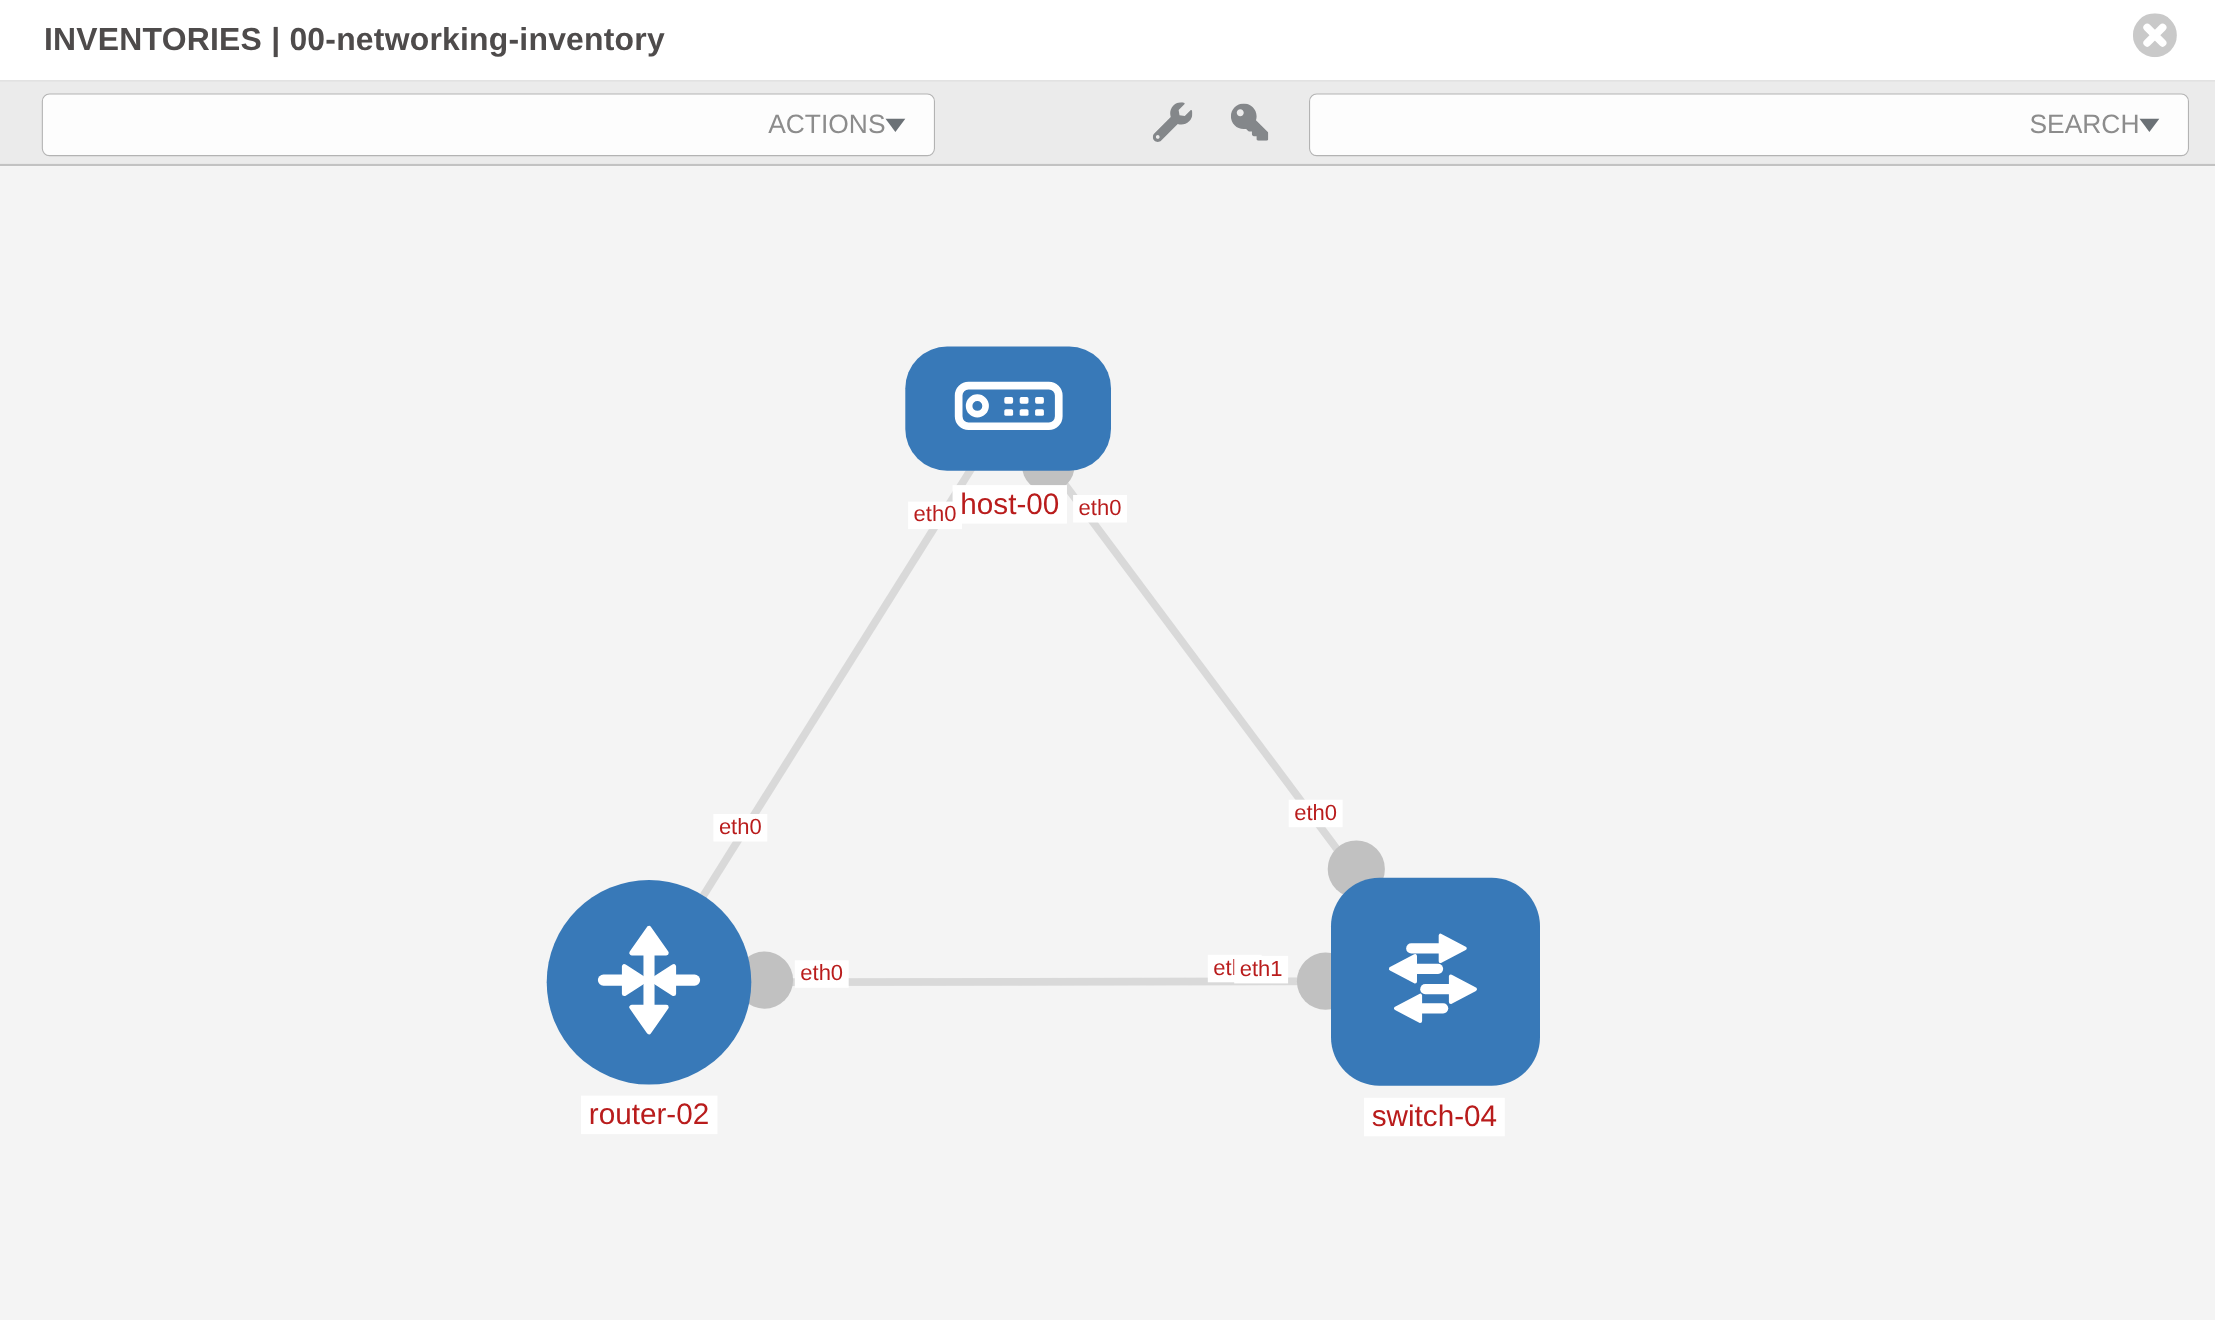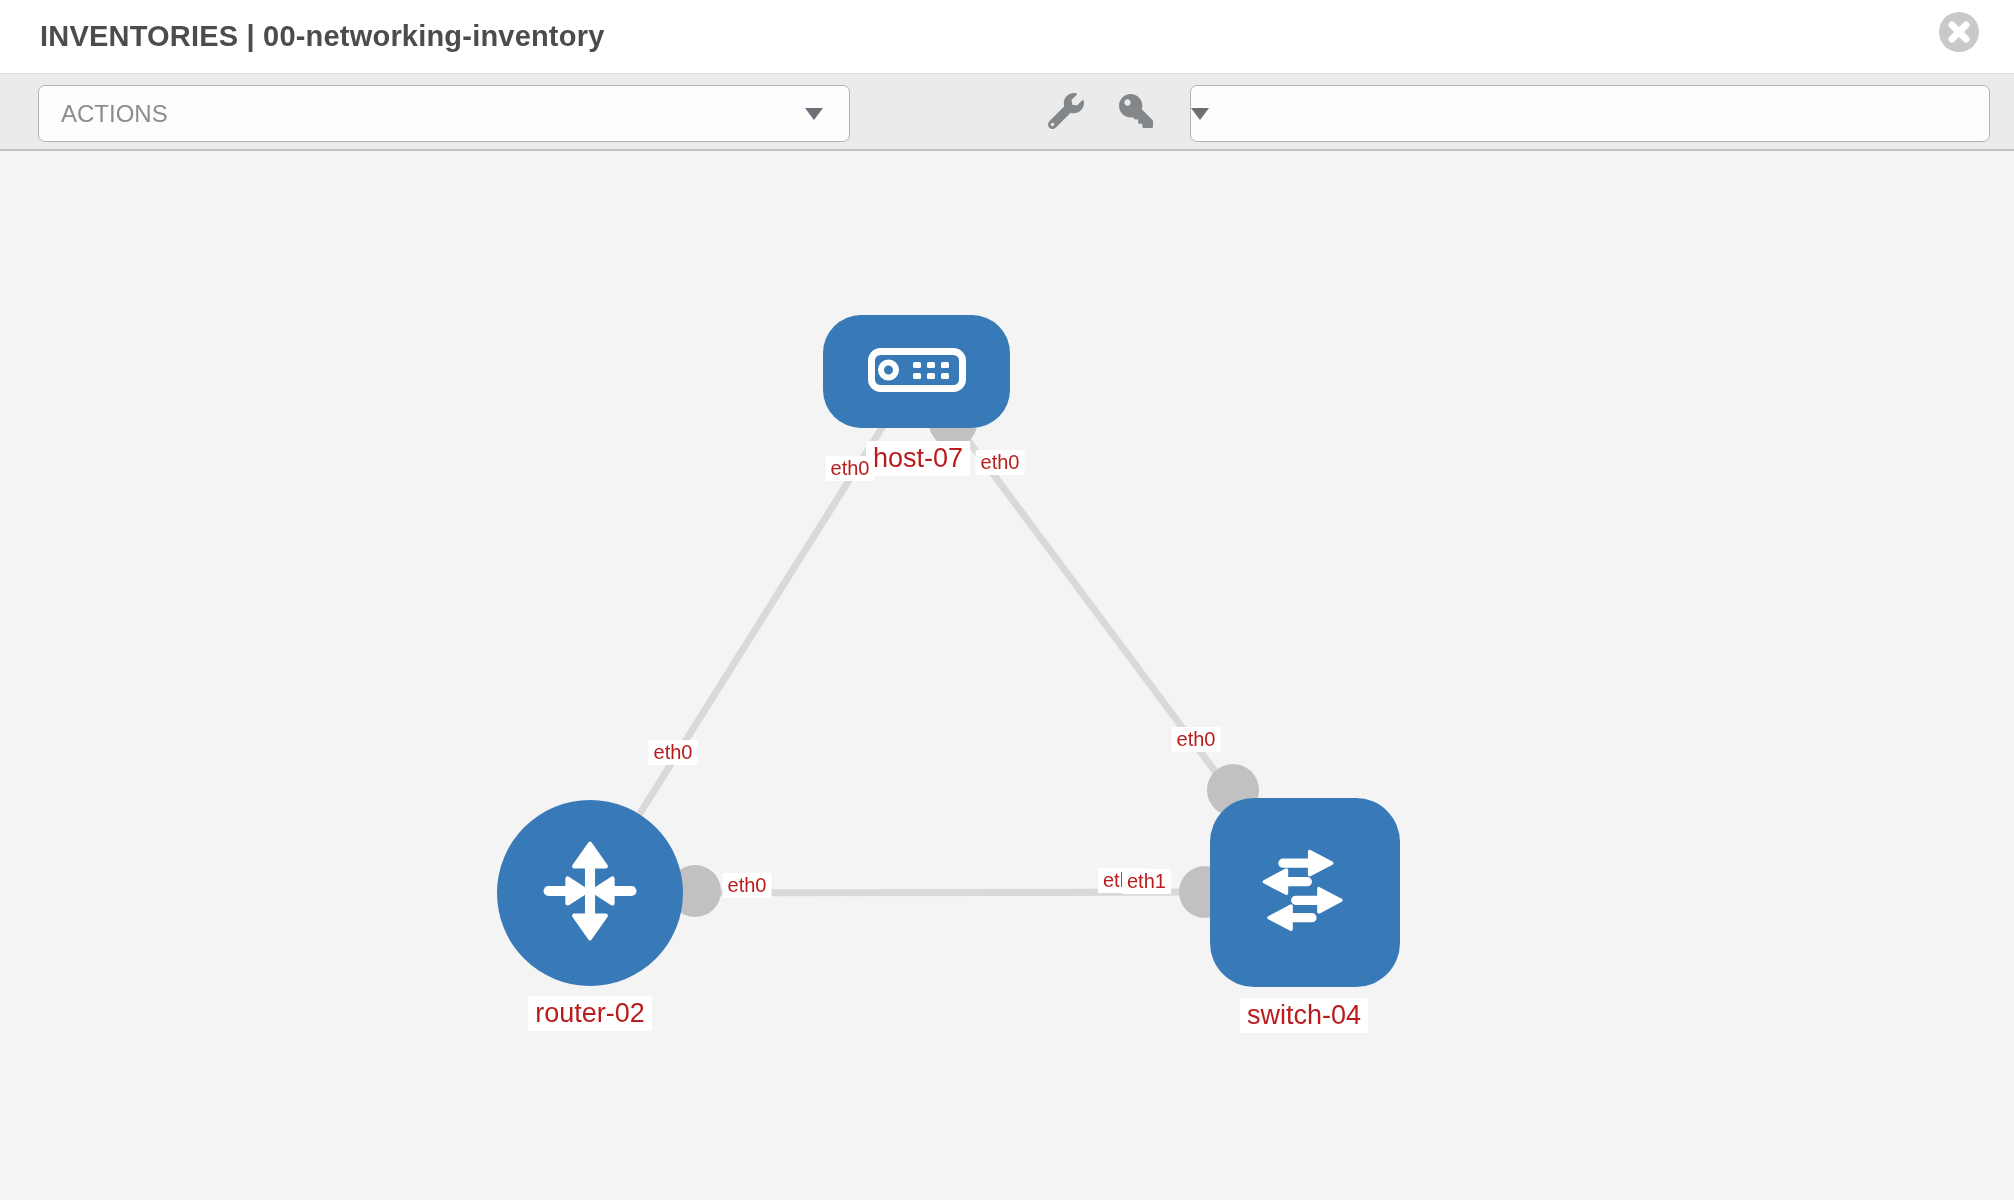--- a/index.html
+++ b/index.html
@@ -3,21 +3,21 @@
 <meta charset="utf-8">
 <style>
   html,body{margin:0;padding:0;width:2014px;height:1200px;overflow:hidden;
     font-family:"Liberation Sans","DejaVu Sans",sans-serif;background:#ffffff;}
   .header{position:relative;width:2014px;height:73px;background:#ffffff;}
   .page-title{position:absolute;left:40px;top:0;height:72px;line-height:73px;
     font-size:29px;font-weight:bold;color:#4e4b4b;letter-spacing:.2px;}
   .close-btn{position:absolute;left:1939px;top:12px;width:40px;height:40px;border:none;
     background:transparent;padding:0;cursor:pointer;}
   .toolbar{position:relative;width:2014px;height:78px;background:#ebebeb;
-    border-top:1px solid #dcdcdc;border-bottom:2px solid #c2c2c2;box-sizing:border-box;}
+    border-top:1px solid #dcdcdc;border-bottom:2px solid #c2c2c2;box-sizing:border-box;text-align:right;}
   .select-box{position:absolute;top:11px;height:57px;background:#fdfdfd;
     border:1px solid #b3b3b3;border-radius:7px;box-sizing:border-box;cursor:pointer;
     display:flex;align-items:center;}
   .select-box .lbl{font-size:24px;color:#8c8c8c;padding-left:22px;flex:1;}
   .caret{width:0;height:0;border-left:9px solid transparent;border-right:9px solid transparent;
     border-top:12px solid #6b7176;margin-right:26px;}
   .actions-box{left:38px;width:812px;}
   .search-box{left:1190px;width:800px;}
   .tool-icon{position:absolute;top:18px;width:40px;height:40px;border:none;background:transparent;
     padding:0;cursor:pointer;}
@@ -72,20 +72,21 @@
     <span>
       <svg width="34" height="34" viewBox="0 0 512 512" fill="#84878a">
         <g transform="scale(-1,1) translate(-512,0)">
           <path d="M512 176.001C512 273.203 433.202 352 336 352c-11.22 0-22.19-1.062-32.827-3.069l-24.012 27.014A23.999 23.999 0 0 1 261.223 384H224v40c0 13.255-10.745 24-24 24h-40v40c0 13.255-10.745 24-24 24H24c-13.255 0-24-10.745-24-24v-78.059c0-6.365 2.529-12.47 7.029-16.971l161.802-161.802C163.108 213.814 160 195.271 160 176 160 78.798 238.797.001 335.999 0 433.488-.001 512 78.511 512 176.001zM336 128c0 26.51 21.49 48 48 48s48-21.49 48-48-21.49-48-48-48-48 21.49-48 48z"></path>
         </g>
       </svg>
     </span>
   </button>
 
   <div class="select-box search-box">
+    <span class="lbl">SEARCH</span>
     <span class="caret"></span>
   </div>
 </div>
 
 <div class="canvas">
 
   <svg class="links-svg" width="2014" height="1049">
     <line x1="917" y1="221" x2="590" y2="742" stroke="#d9d9d9" stroke-width="7"></line>
     <line x1="917" y1="221" x2="1305" y2="741" stroke="#d9d9d9" stroke-width="7"></line>
     <line x1="590" y1="742" x2="1305" y2="741" stroke="#d9d9d9" stroke-width="7"></line>
@@ -136,21 +137,21 @@
         <line x1="52" y1="42" x2="30" y2="42" stroke-width="8" stroke-linecap="round"></line>
         <polygon points="15,42 34,32 34,52" stroke-width="3"></polygon>
         <line x1="42" y1="58" x2="64" y2="58" stroke-width="8" stroke-linecap="round"></line>
         <polygon points="81,58 62,48 62,68" stroke-width="3"></polygon>
         <line x1="56" y1="73" x2="34" y2="73" stroke-width="8" stroke-linecap="round"></line>
         <polygon points="19,73 38,63 38,83" stroke-width="3"></polygon>
       </svg>
     </span>
   </div>
 
-  <div class="graph-label node-label" style="left:918px;top:290px;">host-07</div>
+  <div class="graph-label node-label" style="left:918px;top:290px;">host-00</div>
   <div class="graph-label node-label" style="left:590px;top:845px;">router-02</div>
   <div class="graph-label node-label" style="left:1304px;top:847px;">switch-04</div>
 
   <div class="graph-label if-label" style="left:850px;top:305px;">eth0</div>
   <div class="graph-label if-label" style="left:1000px;top:299px;">eth0</div>
   <div class="graph-label if-label" style="left:673px;top:589px;">eth0</div>
   <div class="graph-label if-label" style="left:1196px;top:576px;">eth0</div>
   <div class="graph-label if-label" style="left:747px;top:722px;">eth0</div>
   <div class="if-cluster" style="left:1098px;top:717px;">
     <span class="graph-label if-label under">eth0</span>

